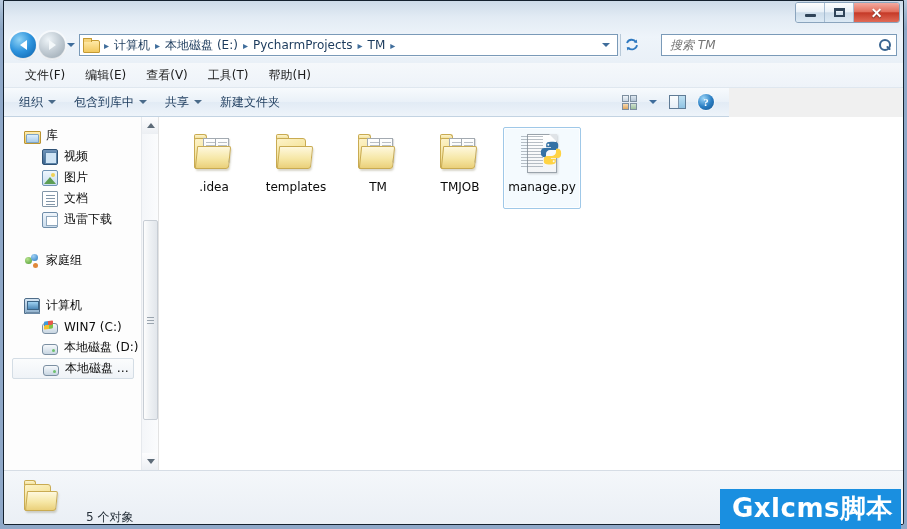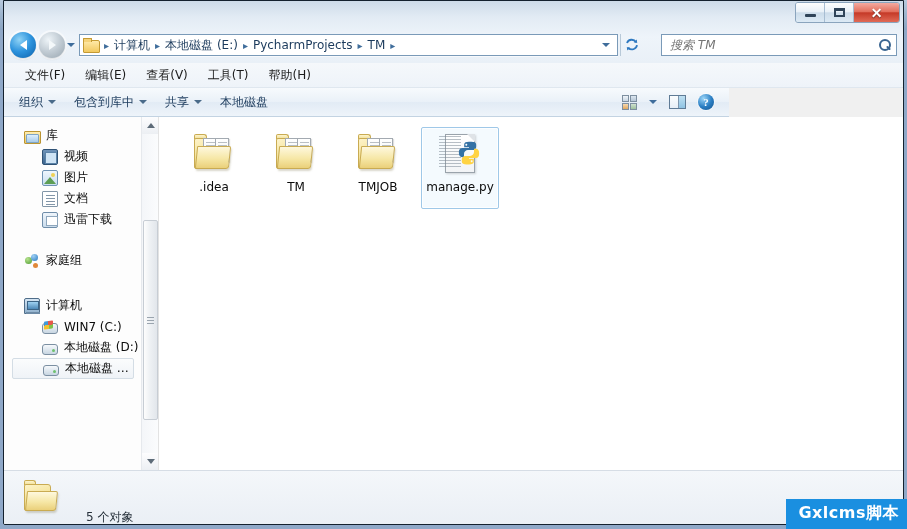--- a/index.html
+++ b/index.html
@@ -356,24 +356,24 @@
   }
   #status-folder-icon { width: 42px; height: 38px; position: relative; flex: none; }
   #status-folder-icon .fldr-back { left: 2px; top: 5px; width: 27px; height: 27px; }
   #status-folder-icon .fldr-tab { left: 2px; top: 1px; width: 12px; }
   #status-folder-icon .fldr-front { left: 4px; top: 12px; width: 31px; height: 20px; }
   #status-text-wrap { margin-left: 22px; display: flex; flex-direction: column; gap: 2px; }
   #status-count { font-size: 12px; color: #26303a; margin-top: 40px; }
 
   
   #watermark {
-    position: absolute; right: 0px; bottom: 0px;
+    position: absolute; right: 6px; bottom: 0px;
     background: #1a8fe0; color: #fff;
     font-family: "DejaVu Sans", "Liberation Sans", sans-serif;
-    font-weight: bold; font-size: 16px; letter-spacing: .5px;
+    font-weight: bold; font-size: 26px; letter-spacing: .5px;
     padding: 6px 8px 8px 12px; line-height: 1;
     white-space: nowrap;
   }
 </style>
 </head>
 <body>
 
 <div id="bg-browser">
   <div class="bg-tabstrip">
     <div class="bg-tab t1">
@@ -468,21 +468,21 @@
     </div>
     <div class="cmd">
       <span>包含到库中</span>
       <span class="tri-down"></span>
     </div>
     <div class="cmd">
       <span>共享</span>
       <span class="tri-down"></span>
     </div>
     <div class="cmd">
-      <span>本地磁盘</span>
+      <span>新建文件夹</span>
     </div>
 
     <div id="cmd-right">
       <div class="icon-btn">
         <span class="viewgrid">
           <i></i>
             <i></i>
             <i></i>
             <i></i>
         </span>
@@ -581,20 +581,28 @@
         <span class="file-icon">
           <span class="fldr-tab"></span>
           <span class="fldr-back"></span>
           <span class="doc-sheet s1"></span>
           <span class="doc-sheet s2"></span>
           <span class="fldr-front"></span>
         </span>
         <span class="file-name">.idea</span>
       </div>
 
+      <div class="file-item">
+        <span class="file-icon">
+          <span class="fldr-tab"></span>
+          <span class="fldr-back"></span>
+          <span class="fldr-front"></span>
+        </span>
+        <span class="file-name">templates</span>
+      </div>
 
       <div class="file-item">
         <span class="file-icon">
           <span class="fldr-tab"></span>
           <span class="fldr-back"></span>
           <span class="doc-sheet s1"></span>
           <span class="doc-sheet s2"></span>
           <span class="fldr-front"></span>
         </span>
         <span class="file-name">TM</span>

